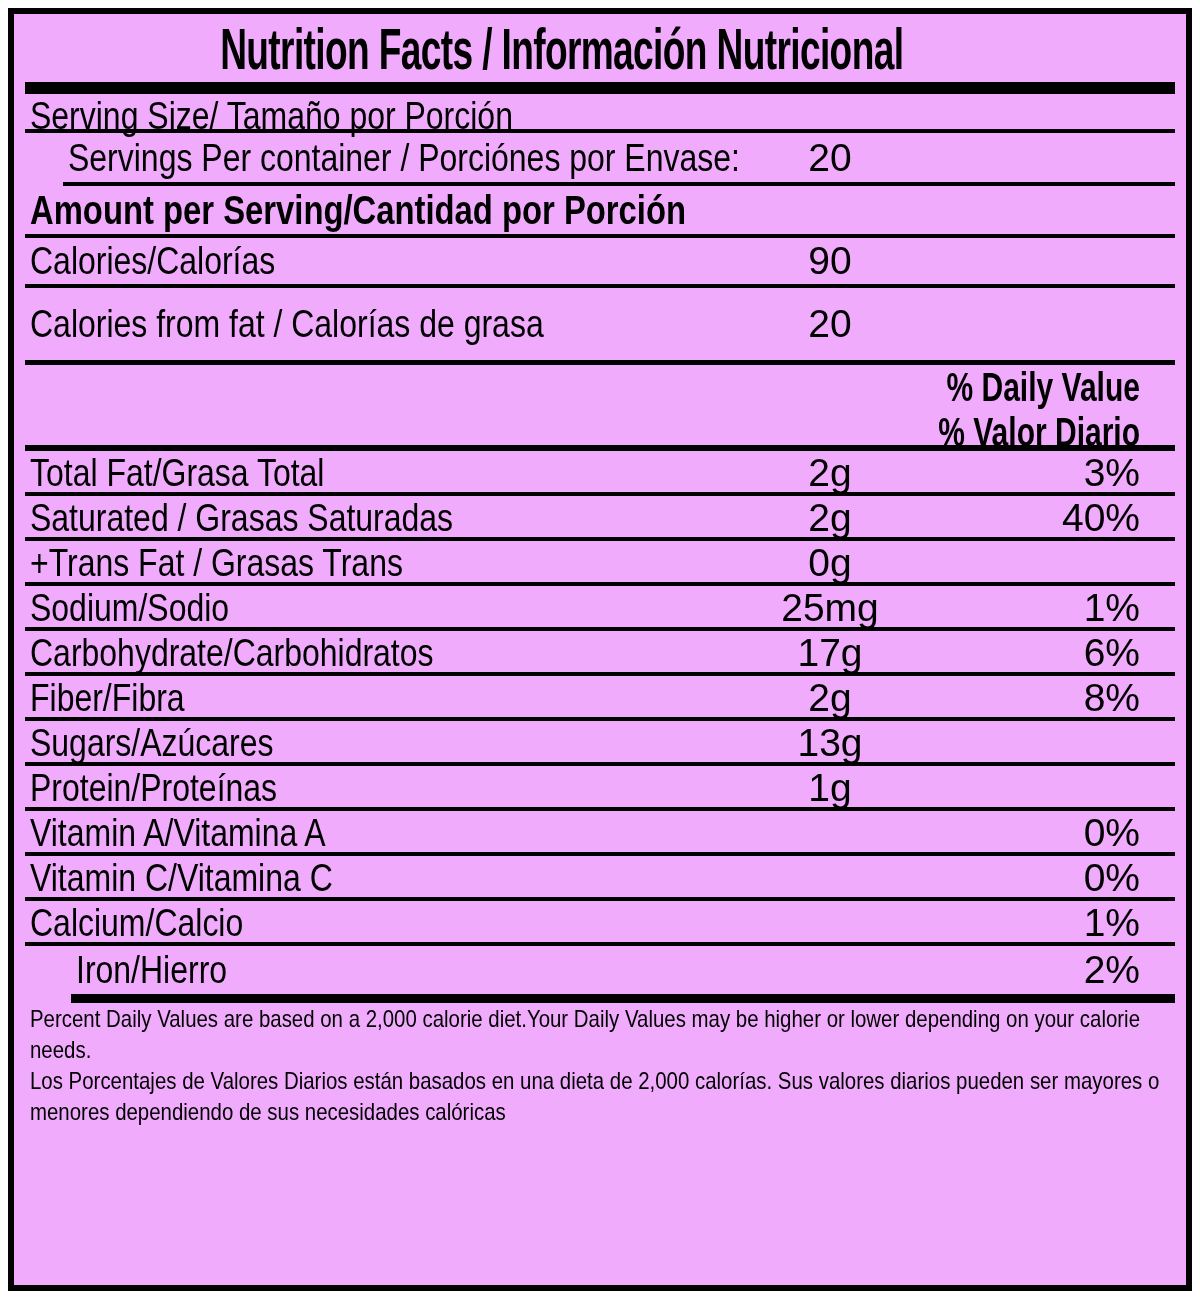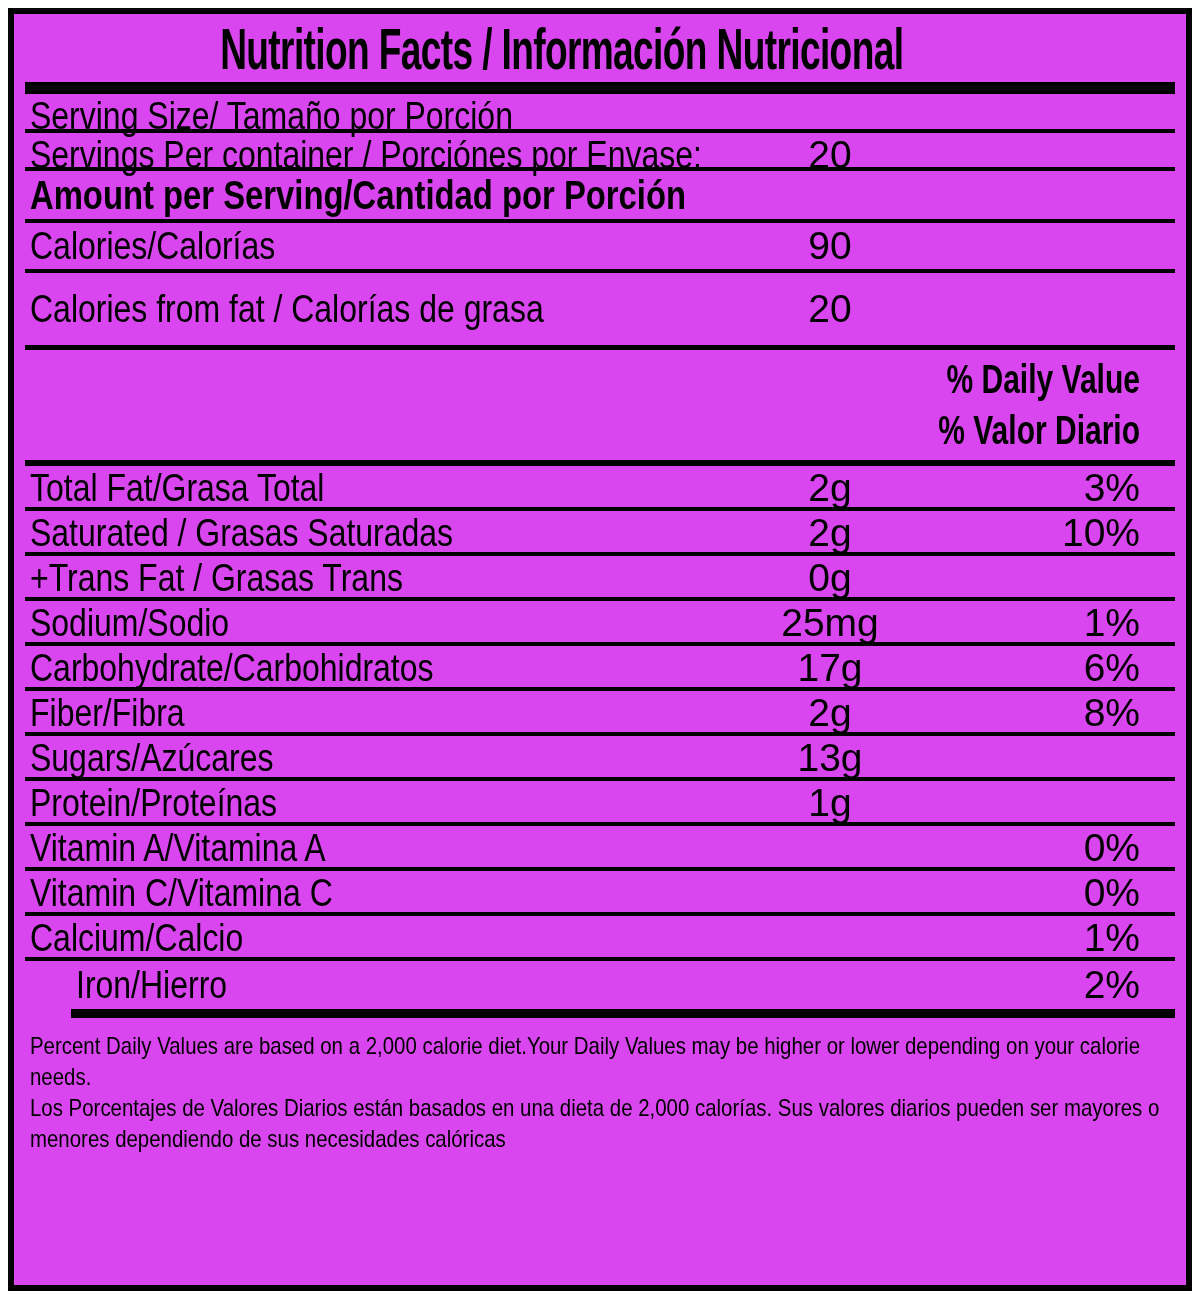--- a/index.html
+++ b/index.html
@@ -15,21 +15,21 @@
     color: #000000;
   }
   .label {
     position: absolute;
     left: 8px;
     top: 8px;
     width: 1184px;
     height: 1283px;
     box-sizing: border-box;
     border: 6px solid #000000;
-    background: #d946ef;
+    background: #f0abfc;
     padding: 0 11px;
     overflow: hidden;
   }
   .title-row {
     height: 68px;
     display: flex;
     align-items: center;
     justify-content: center;
   }
   .title {
@@ -47,21 +47,21 @@
   .row {
     display: grid;
     grid-template-columns: minmax(0,1fr) 310px 170px;
     align-items: center;
     padding: 0 5px;
     box-sizing: border-box;
     border-bottom: 4px solid #000000;
     font-size: 39px;
   }
   .h55 { height: 39px; }
-  .h53 { height: 38px; }
+  .h53 { height: 53px; margin-left: 38px; }
   .h52 { height: 52px; }
   .h50 { height: 50px; }
   .h59 { height: 77px; border-bottom-width: 5px; }
   .n-row { height: 45px; }
   .n-row-last { height: 57px; border-bottom-width: 9px; margin-left: 46px; }
   .cell { min-width: 0; }
   .txt {
     display: inline-block;
     white-space: nowrap;
     transform: scaleX(0.82);
@@ -80,40 +80,40 @@
     padding-right: 30px;
     white-space: nowrap;
   }
   .dvc {
     text-align: right;
     padding-right: 30px;
     white-space: nowrap;
   }
   .span-all { grid-column: 1 / -1; }
   .dv-block {
-    height: 116px;
+    height: 86px;
     box-sizing: border-box;
     border-bottom: 6px solid #000000;
     display: flex;
     flex-direction: column;
     justify-content: space-evenly;
     align-items: flex-end;
     padding: 0 35px 0 5px;
   }
   .dv-line {
     display: inline-block;
     font-weight: bold;
     font-size: 40px;
     white-space: nowrap;
     transform: scaleX(0.75);
     transform-origin: right center;
   }
   .footnote {
     height: 138px;
-    padding: 12px 5px 0 5px;
+    padding: 0 5px 0 5px;
     box-sizing: border-box;
   }
   .footnote p {
     margin: 0;
     font-size: 24px;
     line-height: 31px;
     width: 1340px;
     transform: scaleX(0.851);
     transform-origin: left top;
   }
@@ -163,21 +163,21 @@
 
   <div class="row n-row">
     <span class="cell"><span class="txt">Total Fat/Grasa Total</span></span>
     <span class="cell amt">2g</span>
     <span class="cell dvc">3%</span>
   </div>
 
   <div class="row n-row">
     <span class="cell"><span class="txt">Saturated / Grasas Saturadas</span></span>
     <span class="cell amt">2g</span>
-    <span class="cell dvc">10%</span>
+    <span class="cell dvc">40%</span>
   </div>
 
   <div class="row n-row">
     <span class="cell"><span class="txt">+Trans Fat / Grasas Trans</span></span>
     <span class="cell amt">0g</span>
     <span class="cell dvc"></span>
   </div>
 
 
   <div class="row n-row">

